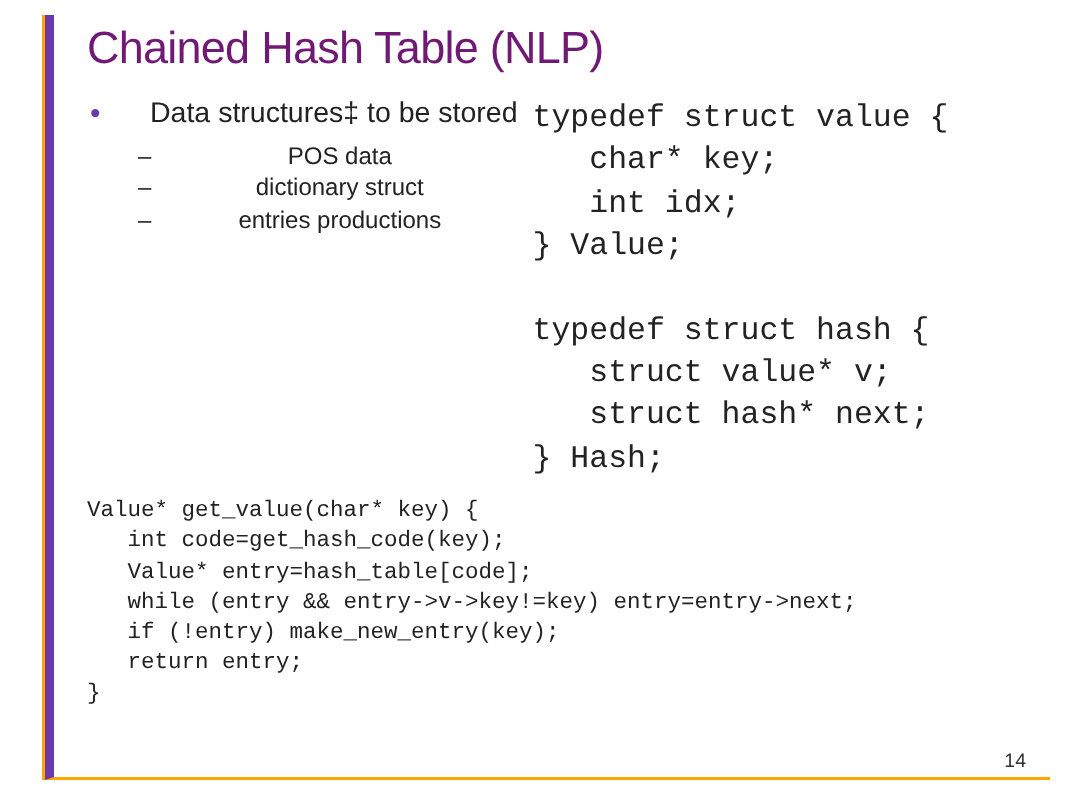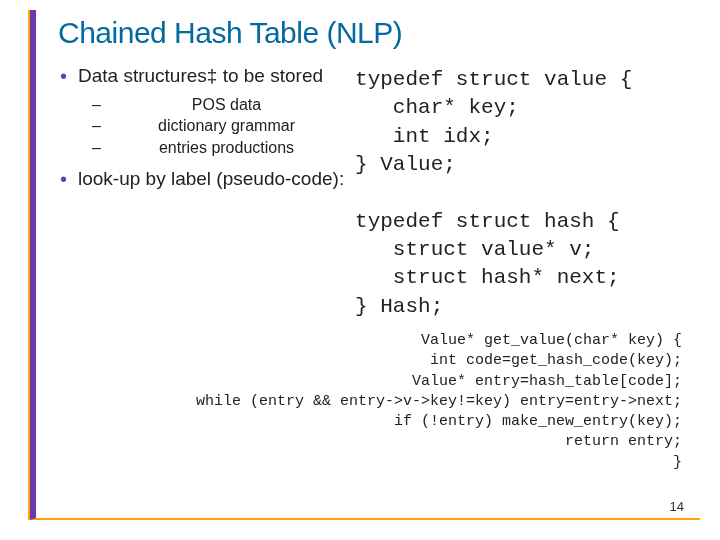--- a/index.html
+++ b/index.html
@@ -28,21 +28,21 @@
     left: 30px;
     top: 10px;
     width: 2px;
     bottom: 20px;
     background: #ffa500;
     margin-left: -2px;
   }
   h1.title {
     font-size: 30px;
     font-weight: normal;
-    color: #0369a1;
+    color: #701a75;
     margin: 6px 0 14px 0;
     letter-spacing: -0.5px;
   }
   .cols {
     display: flex;
     gap: 10px;
   }
   .col-left {
     flex: 0 0 46%;
   }
@@ -52,20 +52,21 @@
     font-size: 21px;
     white-space: pre;
     line-height: 1.35;
     color: #222;
     padding-top: 2px;
   }
   ul.bullets {
     list-style: none;
     padding: 0;
     margin: 0 0 6px 0;
+    text-align: right;
   }
   ul.bullets > li {
     position: relative;
     padding-left: 20px;
     font-size: 19px;
     line-height: 1.25;
     margin-bottom: 4px;
     color: #222;
   }
   ul.bullets > li::before {
@@ -96,21 +97,20 @@
     top: 0;
     color: #222;
   }
   .codeblock {
     font-family: "Courier New", monospace;
     font-size: 15px;
     white-space: pre;
     line-height: 1.35;
     margin-top: 10px;
     color: #222;
-    text-align: right;
   }
   .pagenum {
     position: absolute;
     right: 16px;
     bottom: 4px;
     font-size: 13px;
     color: #333;
   }
 </style>
 </head>
@@ -121,25 +121,22 @@
 
   <h1 class="title">Chained Hash Table (NLP)</h1>
 
   <div class="cols">
     <div class="col-left">
       <ul class="bullets">
         <li>Data structures‡ to be stored</li>
       </ul>
       <ul class="sub">
         <li>POS data</li>
-        <li>dictionary grammar</li>
+        <li>dictionary struct</li>
         <li>entries productions</li>
-      </ul>
-      <ul class="bullets">
-        <li>look-up by label (pseudo-code):</li>
       </ul>
     </div>
     <div class="col-right">typedef struct value {
    char* key;
    int idx;
 } Value;
 
 typedef struct hash {
    struct value* v;
    struct hash* next;

